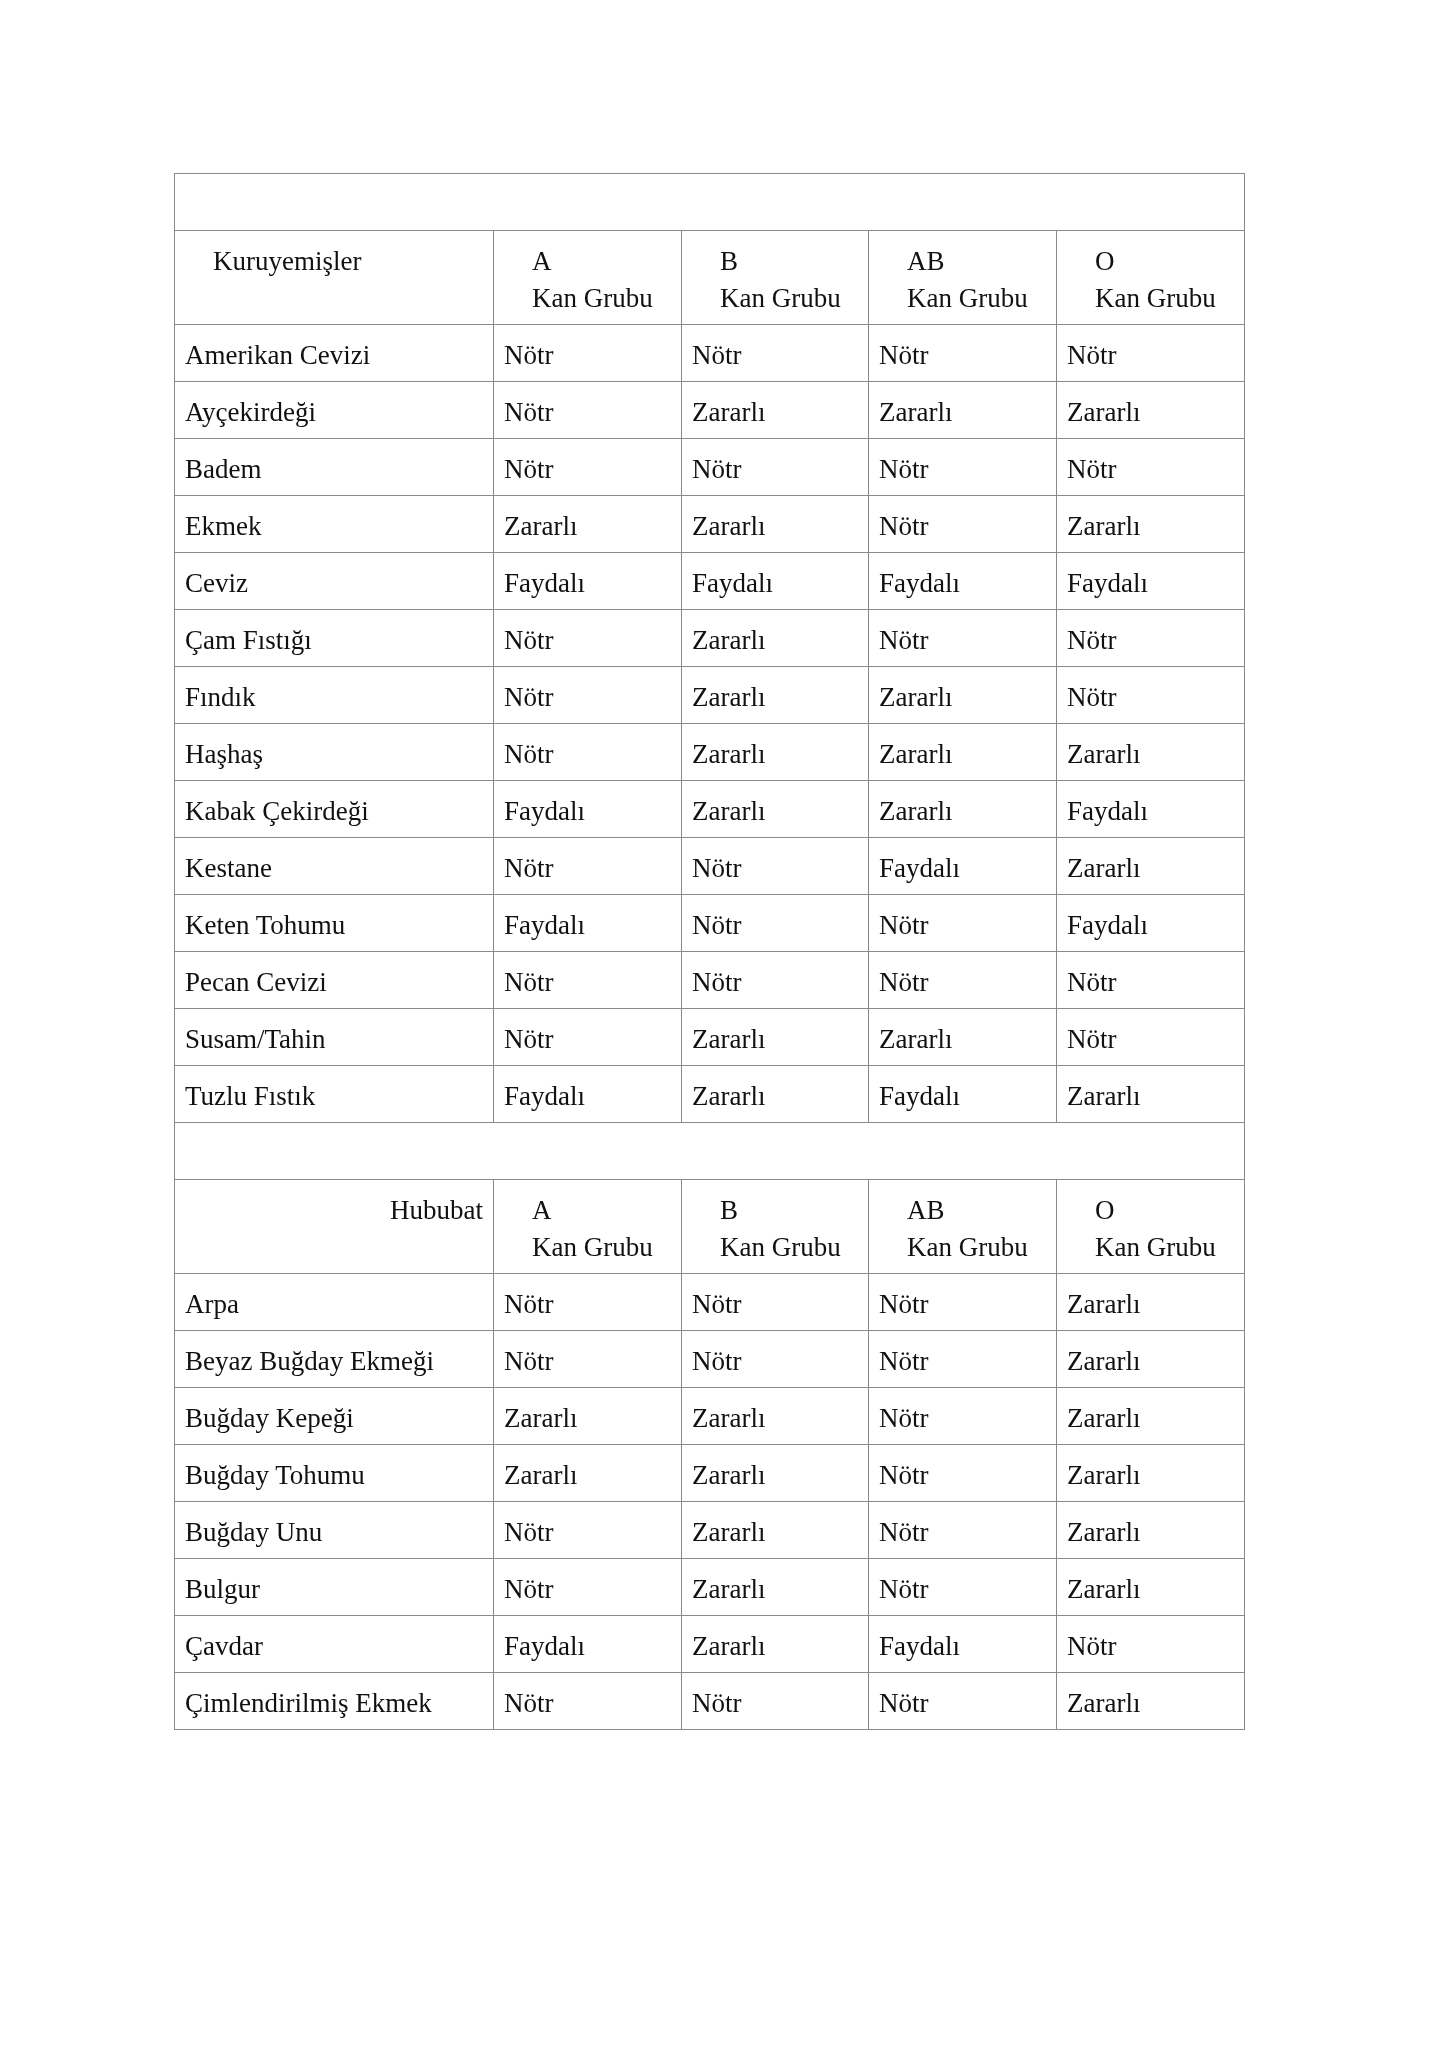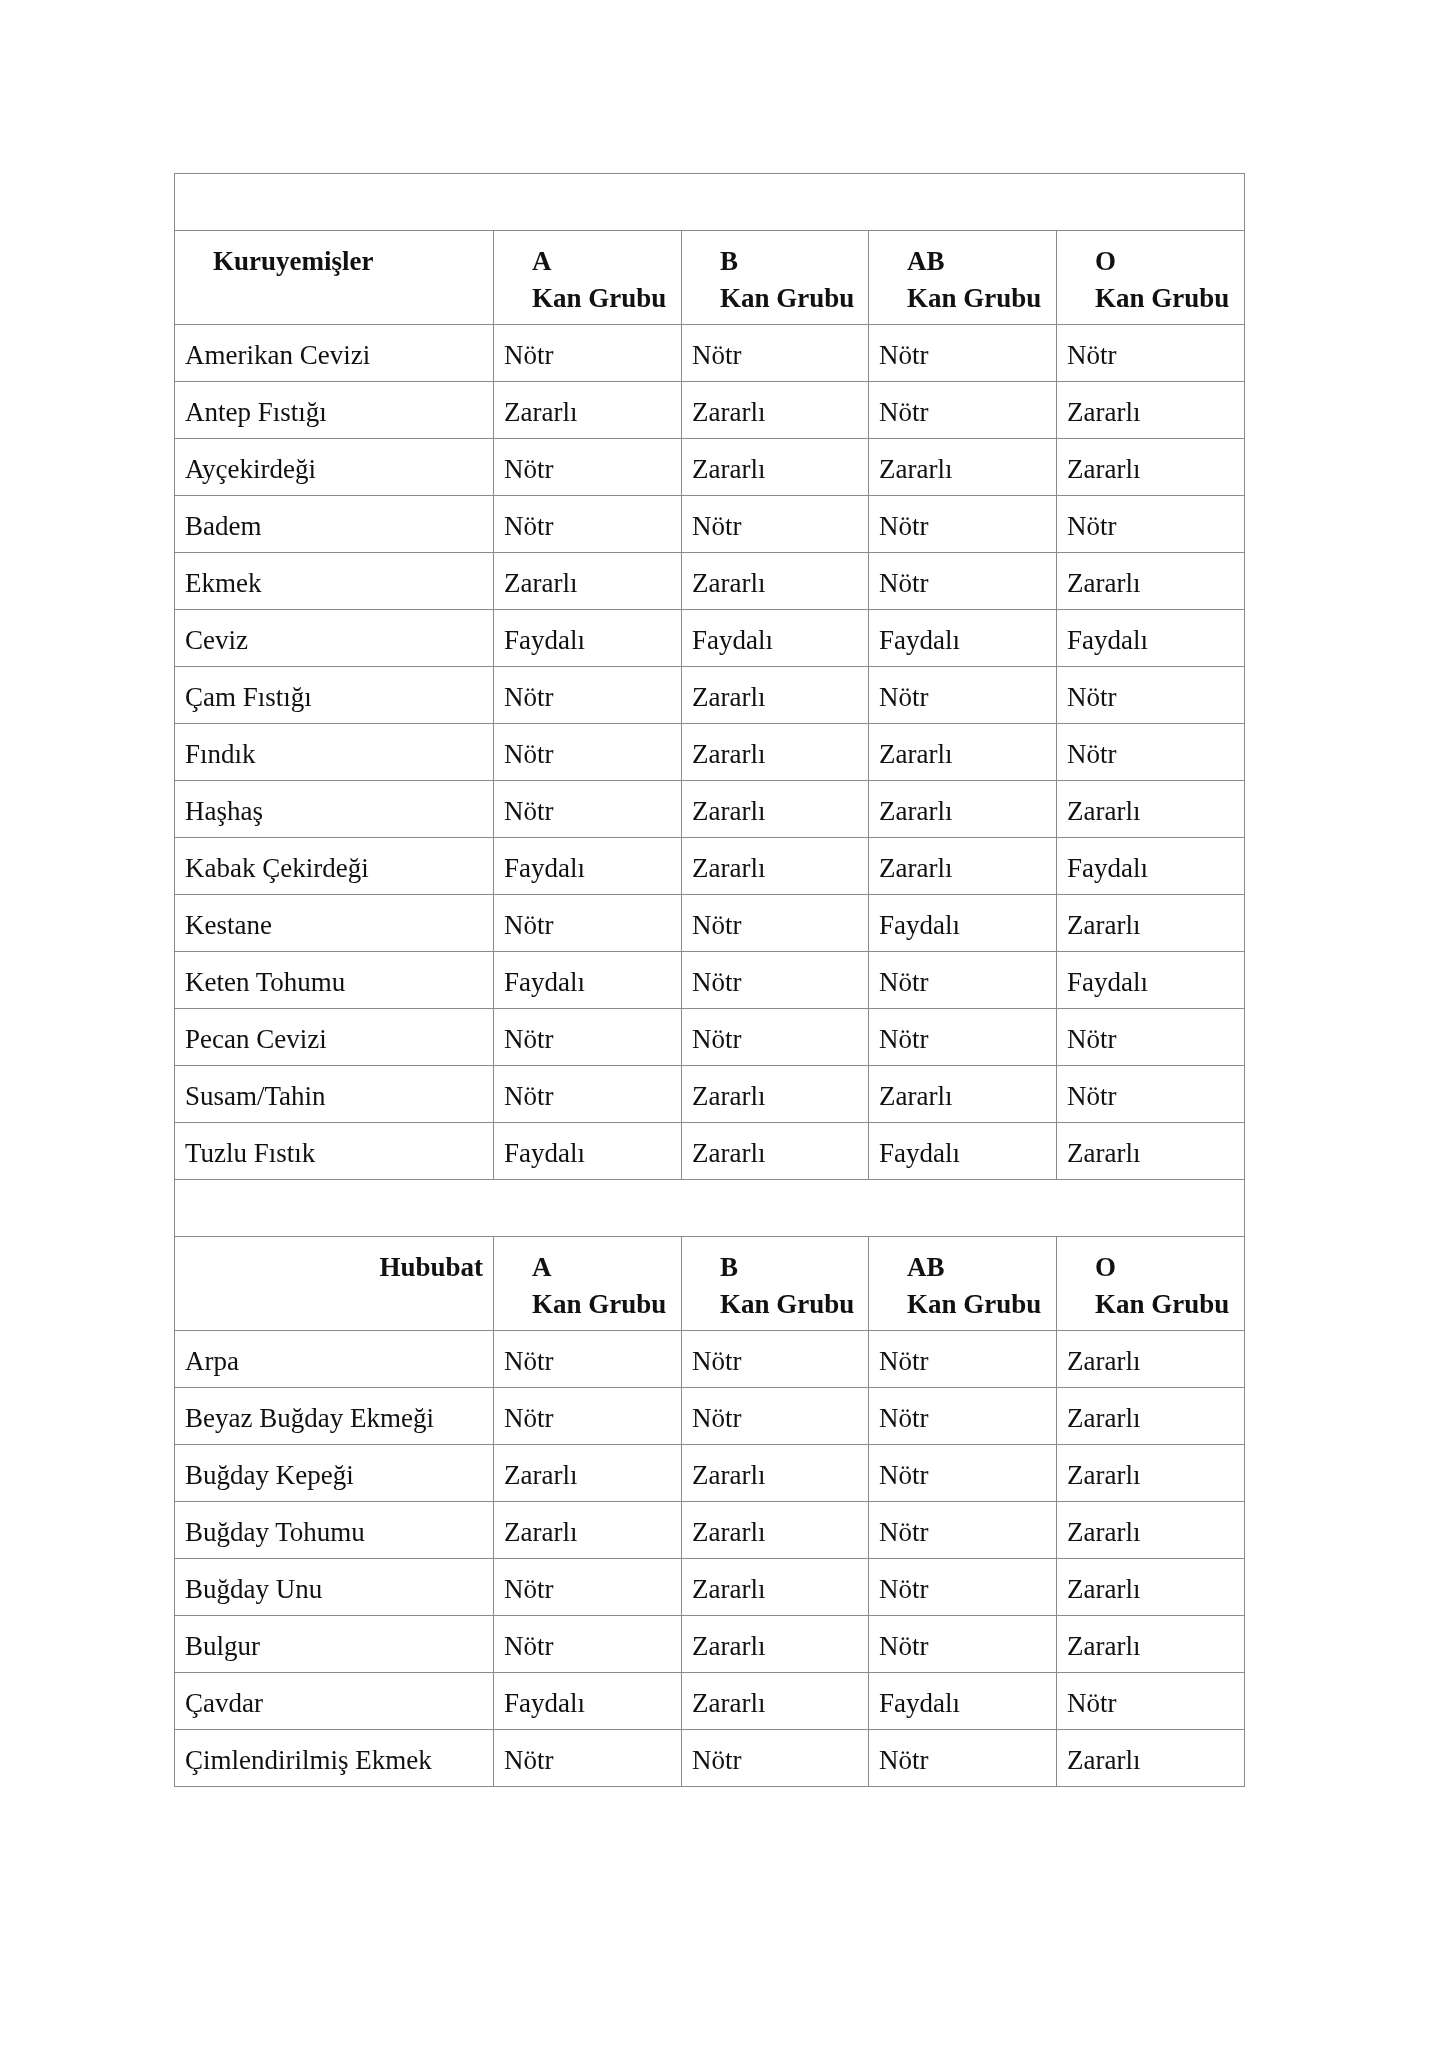--- a/index.html
+++ b/index.html
@@ -1,21 +1,21 @@
 <!DOCTYPE html>
 <html><head>
 <meta charset="utf-8">
 <style>
 html,body{margin:0;padding:0;background:#fff;}
 body{width:1447px;height:2048px;position:relative;overflow:hidden;font-family:"Liberation Serif",serif;color:#111;}
 table{position:absolute;left:174px;top:173px;width:1070px;border-collapse:collapse;table-layout:fixed;}
 td{border:1.5px solid #8a8a8a;padding:12px 10px 0 10px;vertical-align:top;font-size:27px;line-height:37px;height:44px;}
 col.c0{width:319px;}col.c1{width:188px;}col.c2{width:187px;}col.c3{width:188px;}col.c4{width:188px;}
 tr.spacer td{height:44px;}
-tr.head td{font-weight:bold;height:81px;padding-left:38px;}
+tr.head td{font-weight:normal;height:81px;padding-left:38px;}
 </style>
 </head>
 <body>
 
 <table>
 <colgroup>
       <col class="c0">
       <col class="c1">
       <col class="c2">
       <col class="c3">
@@ -37,27 +37,20 @@
 Kan Grubu</td>
       </tr>
       <tr>
         <td>Amerikan Cevizi</td>
         <td>Nötr</td>
         <td>Nötr</td>
         <td>Nötr</td>
         <td>Nötr</td>
       </tr>
       <tr>
-        <td>Antep Fıstığı</td>
-        <td>Zararlı</td>
-        <td>Zararlı</td>
-        <td>Nötr</td>
-        <td>Zararlı</td>
-      </tr>
-      <tr>
         <td>Ayçekirdeği</td>
         <td>Nötr</td>
         <td>Zararlı</td>
         <td>Zararlı</td>
         <td>Zararlı</td>
       </tr>
       <tr>
         <td>Badem</td>
         <td>Nötr</td>
         <td>Nötr</td>

